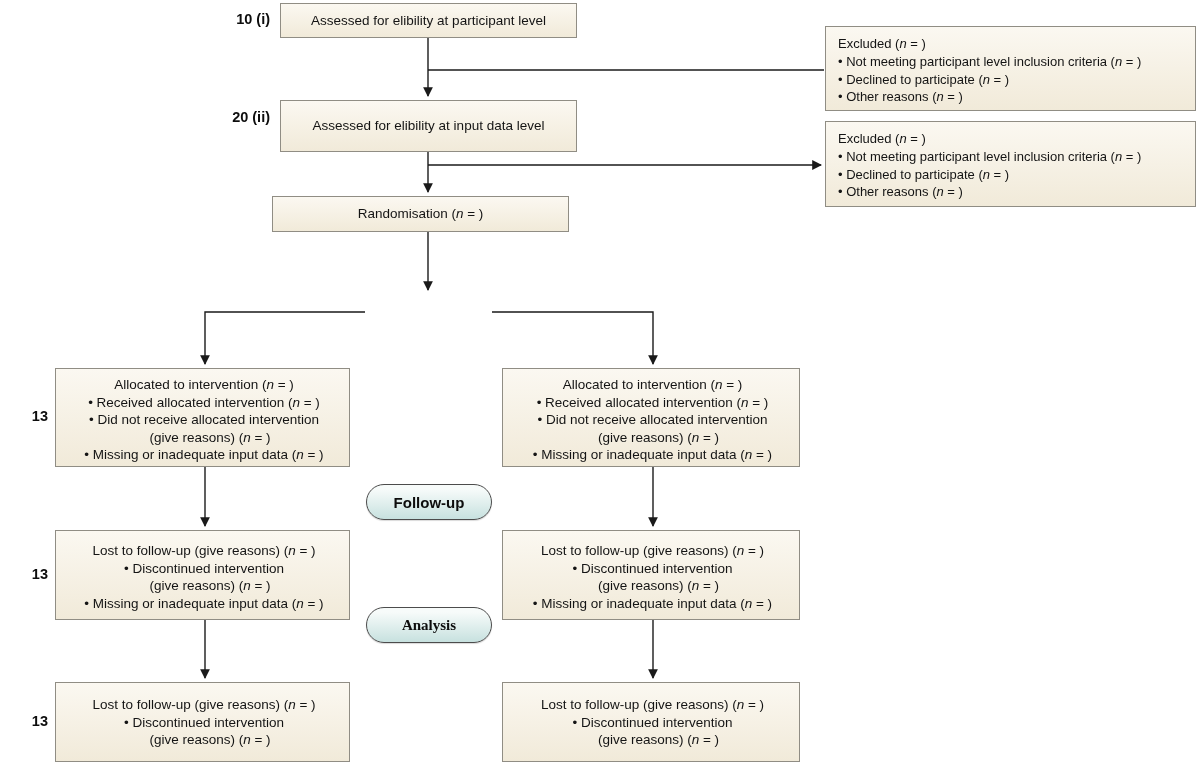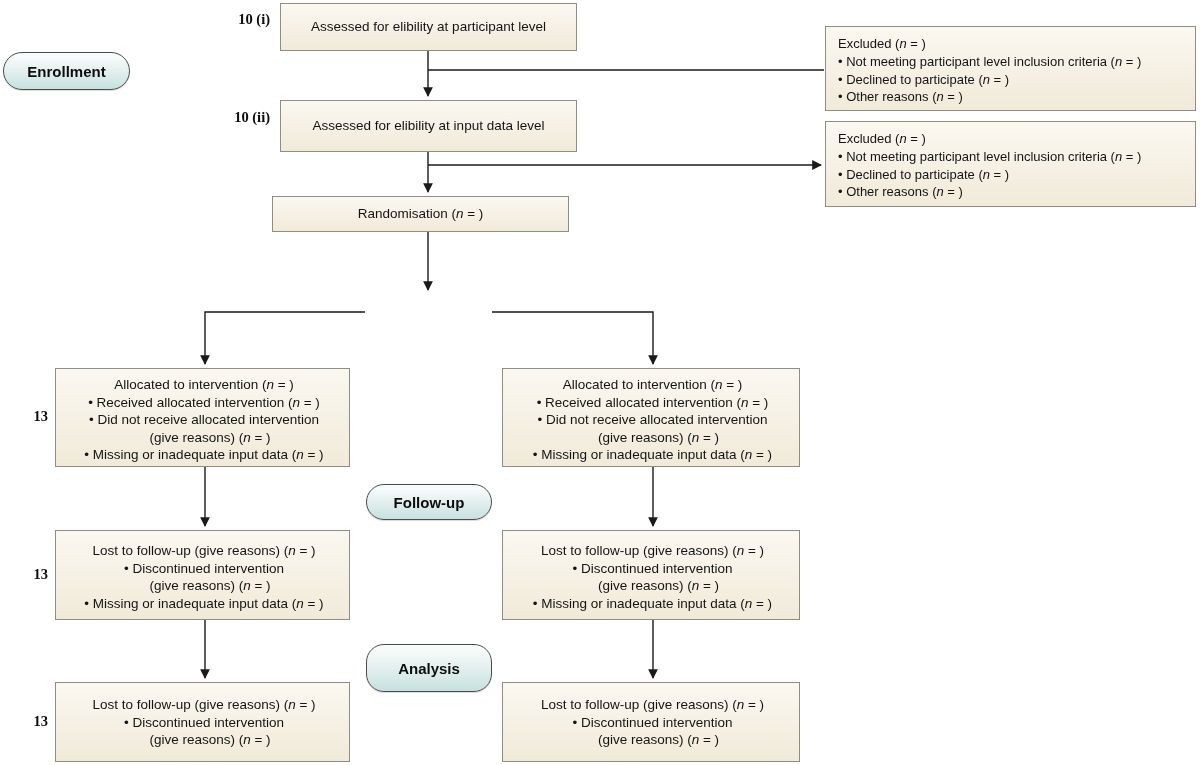--- a/index.html
+++ b/index.html
@@ -22,21 +22,21 @@
   .box.exc{font-size:13px;line-height:17.8px;padding:8px 12px 6px 12px;}
   .line{padding-left:12px;text-indent:-12px;}
   .line.indent{padding-left:24px;}
   .pill{
     position:absolute;box-sizing:border-box;display:flex;align-items:center;justify-content:center;
     background:linear-gradient(180deg,var(--pill-top) 12%,var(--pill-bot) 100%);
     border:1.4px solid var(--pill-border);border-radius:18px;
     font-weight:bold;font-size:15px;color:#0d0d0d;
     box-shadow:0 1px 1px rgba(0,0,0,0.15);
   }
-  .mlabel{position:absolute;font-weight:bold;font-size:14.5px;color:#0d0d0d;text-align:right;font-family:Liberation Serif, serif;}
+  .mlabel{position:absolute;font-weight:bold;font-size:14.5px;color:#0d0d0d;text-align:right;}
   i{font-style:italic;}
 </style>
 </head>
 <body>
 
 <div id="stage">
 
   <svg id="connectors" viewBox="0 0 1200 765" xmlns="http://www.w3.org/2000/svg">
     <defs>
       <marker id="arrow" viewBox="0 0 10 10" refX="9" refY="5" markerWidth="7" markerHeight="7" orient="auto">
@@ -52,30 +52,29 @@
       <path d="M365,312 L205,312 L205,364" marker-end="url(#arrow)"></path>
       <path d="M492,312 L653,312 L653,364" marker-end="url(#arrow)"></path>
       <path d="M205,467 L205,526" marker-end="url(#arrow)"></path>
       <path d="M653,467 L653,526" marker-end="url(#arrow)"></path>
       <path d="M205,620 L205,678" marker-end="url(#arrow)"></path>
       <path d="M653,620 L653,678" marker-end="url(#arrow)"></path>
     </g>
   </svg>
 
   <div class="mlabel" style="left:198px;top:11px;width:72px;">10 (i)</div>
-  <div class="mlabel" style="left:198px;top:109px;width:72px;">10 (ii)</div>
+  <div class="mlabel" style="left:198px;top:109px;width:72px;">20 (ii)</div>
   <div class="mlabel" style="left:16px;top:408px;width:32px;">13</div>
   <div class="mlabel" style="left:16px;top:566px;width:32px;">13</div>
   <div class="mlabel" style="left:16px;top:713px;width:32px;">13</div>
 
-  <div class="pill" style="left:3px;top:52px;width:127px;height:38px;border-radius:19px;">Enrollment</div>
   <div class="pill" style="left:366px;top:484px;width:126px;height:36px;">Follow-up</div>
-  <div class="pill" style="left:366px;top:644px;width:126px;height:48px;">Analysis</div>
+  <div class="pill" style="left:366px;top:607px;width:126px;height:36px;font-family:Liberation Serif, serif;">Analysis</div>
 
-  <div class="box center" style="left:280px;top:3px;width:297px;height:48px;">
+  <div class="box center" style="left:280px;top:3px;width:297px;height:35px;">
       <div class="line">Assessed for elibility at participant level</div>
     </div>
   <div class="box center" style="left:280px;top:100px;width:297px;height:52px;">
       <div class="line">Assessed for elibility at input data level</div>
     </div>
   <div class="box center" style="left:272px;top:196px;width:297px;height:36px;">
       <div class="line">Randomisation (<i>n</i> = )</div>
     </div>
 
   <div class="box exc" style="left:825px;top:26px;width:371px;height:85px;">

